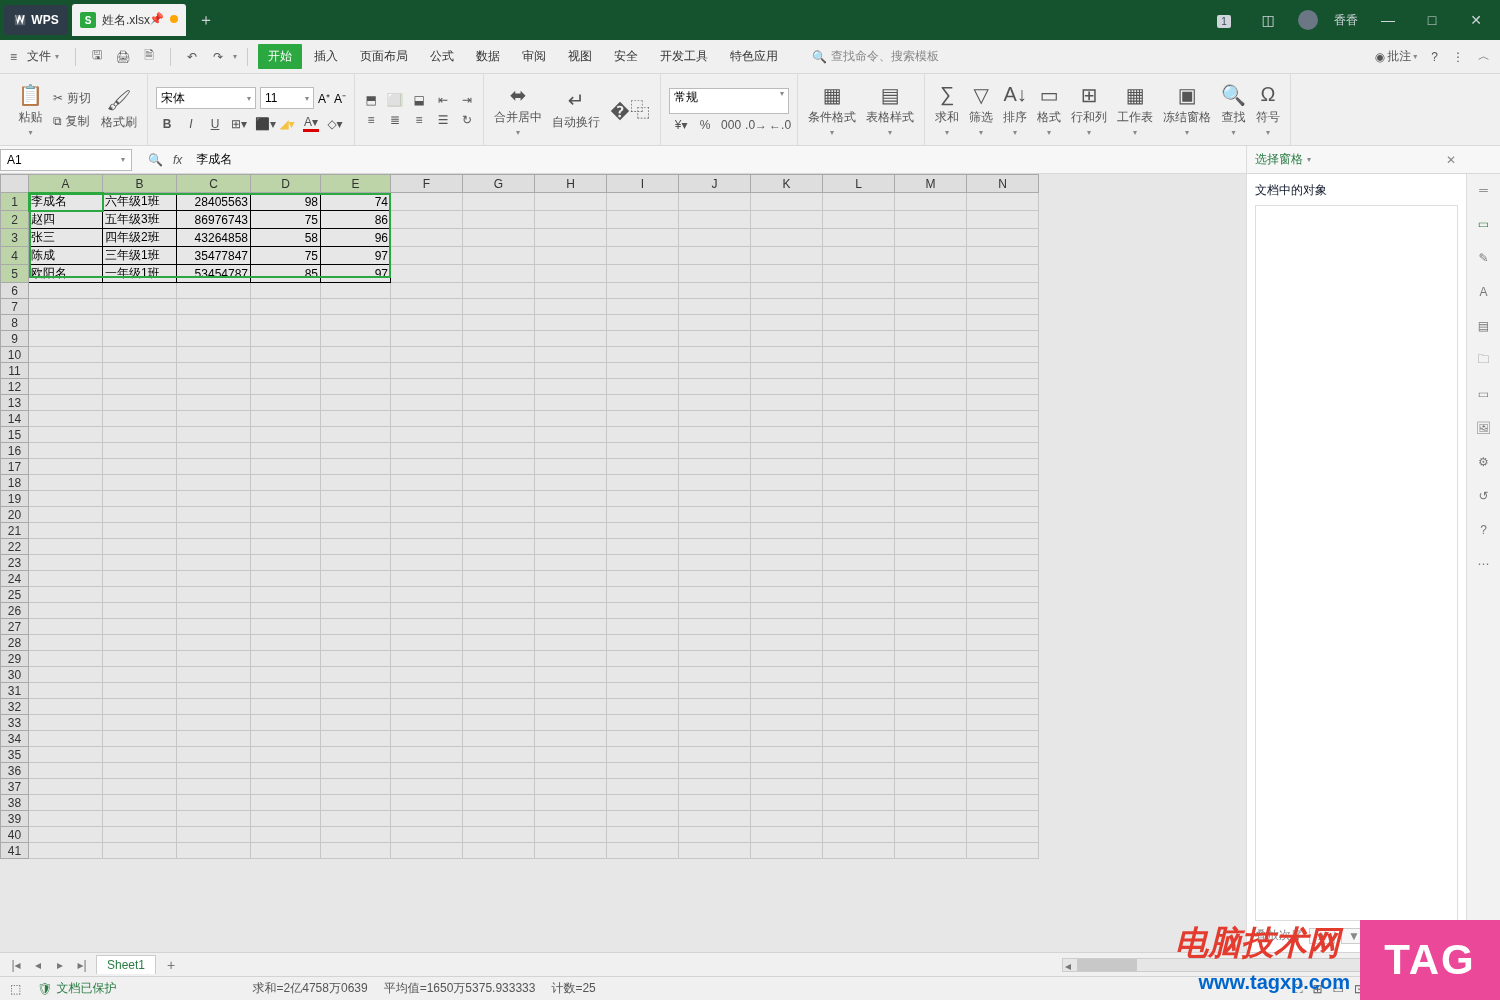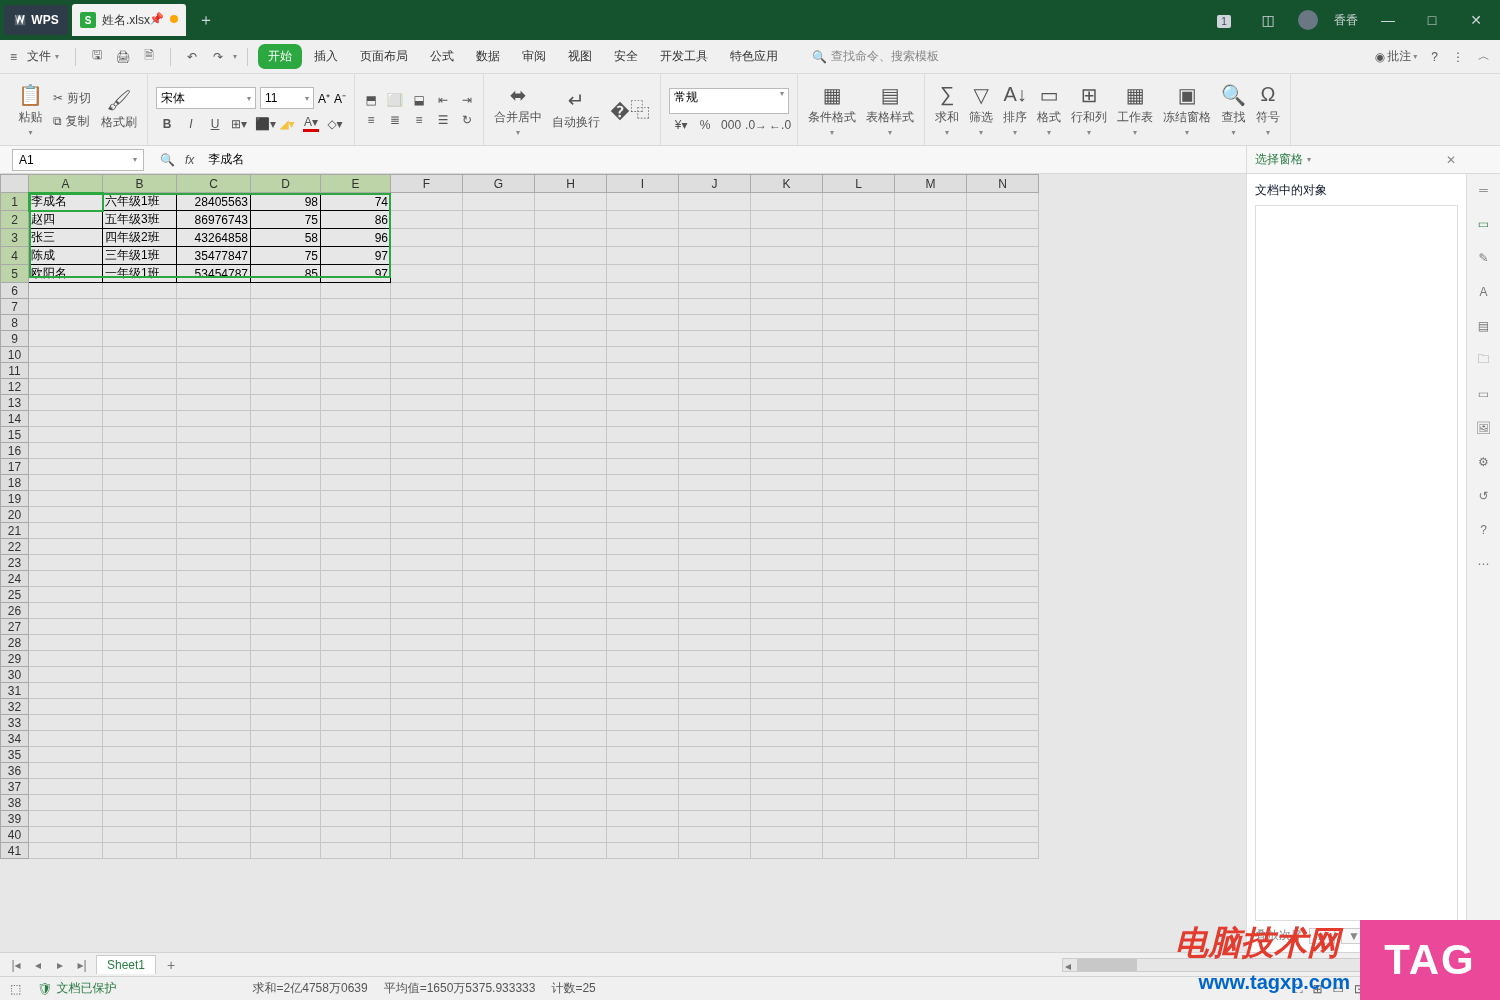--- a/index.html
+++ b/index.html
@@ -13,21 +13,21 @@
 .doc-tab .dot{position:absolute;right:8px;top:11px;width:8px;height:8px;border-radius:50%;background:#ffa500}
 .add-tab{width:40px;height:32px;display:flex;align-items:center;justify-content:center;color:#cfd5db;font-size:16px}
 .title-right{margin-left:auto;display:flex;align-items:center;gap:16px;padding-right:10px}
 .title-right .win-btn{width:28px;text-align:center;color:#cfd5db;font-size:14px}
 .badge{background:#cfd5db;color:#3b4a5a;padding:1px 4px;border-radius:2px;font-size:10px}
 .avatar{width:20px;height:20px;border-radius:50%;background:#6b7785}
 .menubar{height:34px;background:#f0f0f0;border-bottom:1px solid #d9d9d9;display:flex;align-items:center;padding:0 10px;gap:4px}
 .file-btn{display:flex;align-items:center;gap:4px;padding:3px 6px;color:#444}
 .qat-icon{width:22px;height:22px;display:flex;align-items:center;justify-content:center;color:#555}
 .qat-sep{width:1px;height:18px;background:#ccc;margin:0 6px}
-.tab-item{padding:4px 10px;color:#333;border-radius:7px}
+.tab-item{padding:4px 10px;color:#333;border-radius:1px}
 .tab-item.active{background:#2ba840;color:#fff}
 .search-box{display:flex;align-items:center;margin-left:20px;color:#888;gap:4px}
 .menubar-right{margin-left:auto;display:flex;align-items:center;gap:14px;color:#555}
 .ribbon{height:72px;background:#f0f0f0;border-bottom:1px solid #d9d9d9;display:flex;align-items:center;padding:0 8px}
 .ribbon-group{display:flex;flex-direction:column;align-items:center;justify-content:center;padding:0 8px;height:100%;border-right:1px solid #dcdcdc}
 .ribbon-group.two-col{flex-direction:row;gap:6px}
 .big-btn{display:flex;flex-direction:column;align-items:center;gap:2px;color:#555;font-size:11px;padding:2px 2px}
 .big-btn .ic{font-size:20px;height:24px;display:flex;align-items:center}
 .mini-col{display:flex;flex-direction:column;gap:4px}
 .mini-btn{display:flex;align-items:center;gap:4px;color:#555;font-size:11px;padding:1px 2px}
@@ -35,21 +35,21 @@
 .font-sel{width:100px;height:22px;border:1px solid #bbb;background:#fff;padding:0 4px;display:flex;align-items:center;justify-content:space-between}
 .size-sel{width:54px;height:22px;border:1px solid #bbb;background:#fff;padding:0 4px;display:flex;align-items:center;justify-content:space-between}
 .fmt-row{display:flex;gap:8px;align-items:center;color:#555;margin-top:6px}
 .fmt-row span{width:16px;text-align:center}
 .align-grid{display:flex;flex-direction:column;gap:6px}
 .align-row{display:flex;gap:8px;color:#555}
 .align-row span{width:16px;text-align:center}
 .num-sel{width:120px;height:26px;border:1px solid #bbb;background:#fff;padding:0 4px;display:flex;justify-content:space-between;margin-bottom:4px}
 .tri{font-size:8px;color:#888}
 .funcbar{height:28px;background:#f7f7f7;border-bottom:1px solid #d9d9d9;display:flex;align-items:center}
-.name-box{width:132px;height:22px;border:1px solid #bbb;background:#fff;margin-left:12px;display:flex;align-items:center;padding:0 6px;justify-content:space-between}
+.name-box{width:132px;height:22px;border:1px solid #bbb;background:#fff;margin-left:0;display:flex;align-items:center;padding:0 6px;justify-content:space-between}
 .fx-part{display:flex;align-items:center;gap:10px;margin-left:16px;color:#555}
 .fx-input{height:22px;border:none;background:transparent;padding:0 4px;width:600px;outline:none}
 .pane-title{margin-left:auto;width:220px;display:flex;align-items:center;gap:4px;color:#2a7c43;padding-left:8px;border-left:1px solid #ddd;height:100%}
 .pane-close{margin-left:auto;margin-right:10px;color:#888}
 .workarea{display:flex;height:calc(100vh - 40px - 34px - 72px - 28px - 24px - 24px)}
 .sheet-wrap{position:relative;flex:1;overflow:hidden;background:#e7e7e7}
 table.sheet{border-collapse:collapse;background:#e7e7e7}
 .corner{width:28px;height:18px;background:#dedede;border:1px solid #a9a9a9}
 th.col{height:18px;background:#dedede;border:1px solid #a9a9a9;font-weight:normal;color:#333;text-align:center}
 th.col.sel{background:#bcd4a8}

